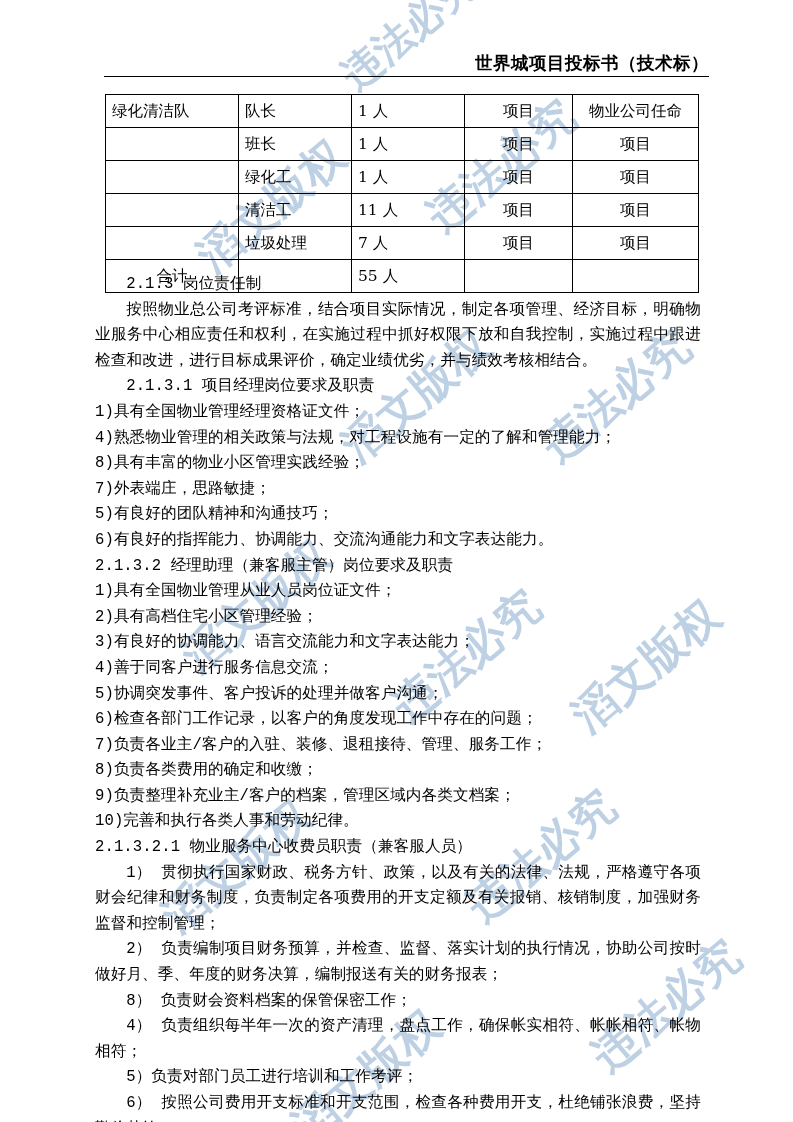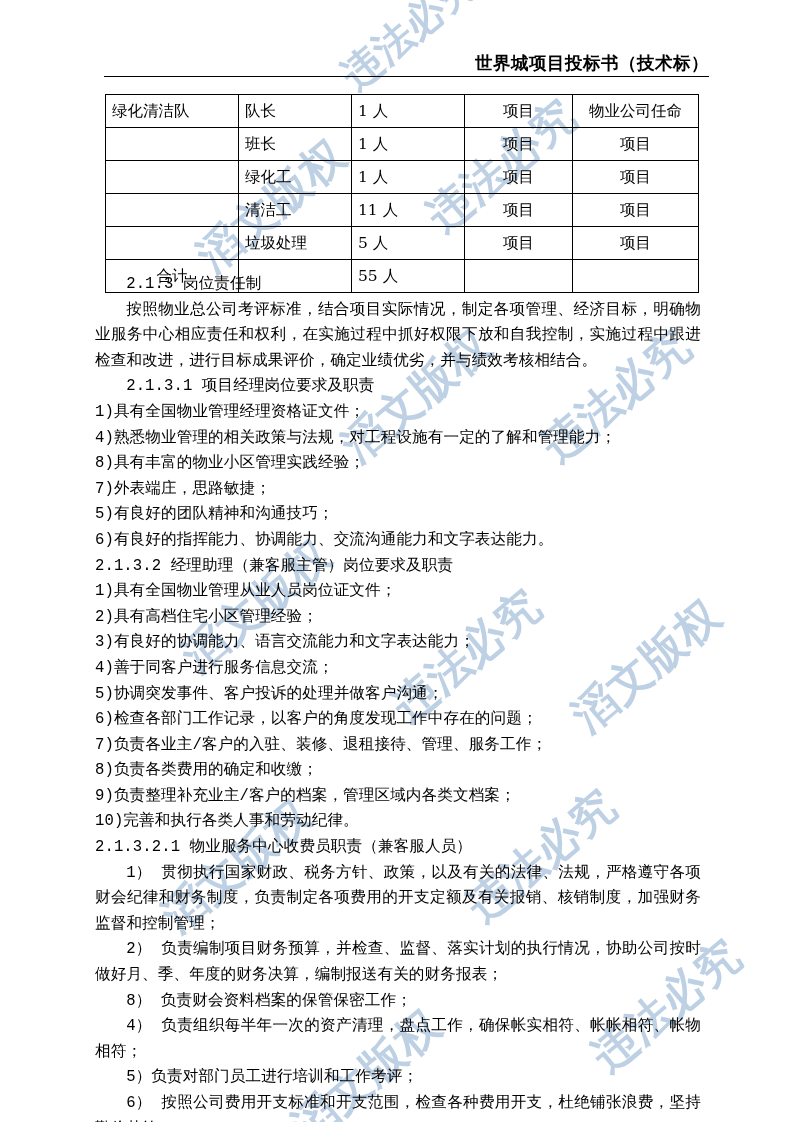--- a/index.html
+++ b/index.html
@@ -158,21 +158,21 @@
       <tr>
         <td class="col-a cell-left"></td>
         <td class="col-b cell-left">清洁工</td>
         <td class="col-c cell-left">11 人</td>
         <td class="col-d cell-center">项目</td>
         <td class="col-e cell-center">项目</td>
       </tr>
       <tr>
         <td class="col-a cell-left"></td>
         <td class="col-b cell-left">垃圾处理</td>
-        <td class="col-c cell-left">5 人</td>
+        <td class="col-c cell-left">7 人</td>
         <td class="col-d cell-center">项目</td>
         <td class="col-e cell-center">项目</td>
       </tr>
       <tr>
         <td class="col-a cell-center">合计</td>
         <td class="col-b cell-left"></td>
         <td class="col-c cell-left">55 人</td>
         <td class="col-d cell-center"></td>
         <td class="col-e cell-center"></td>
       </tr>

